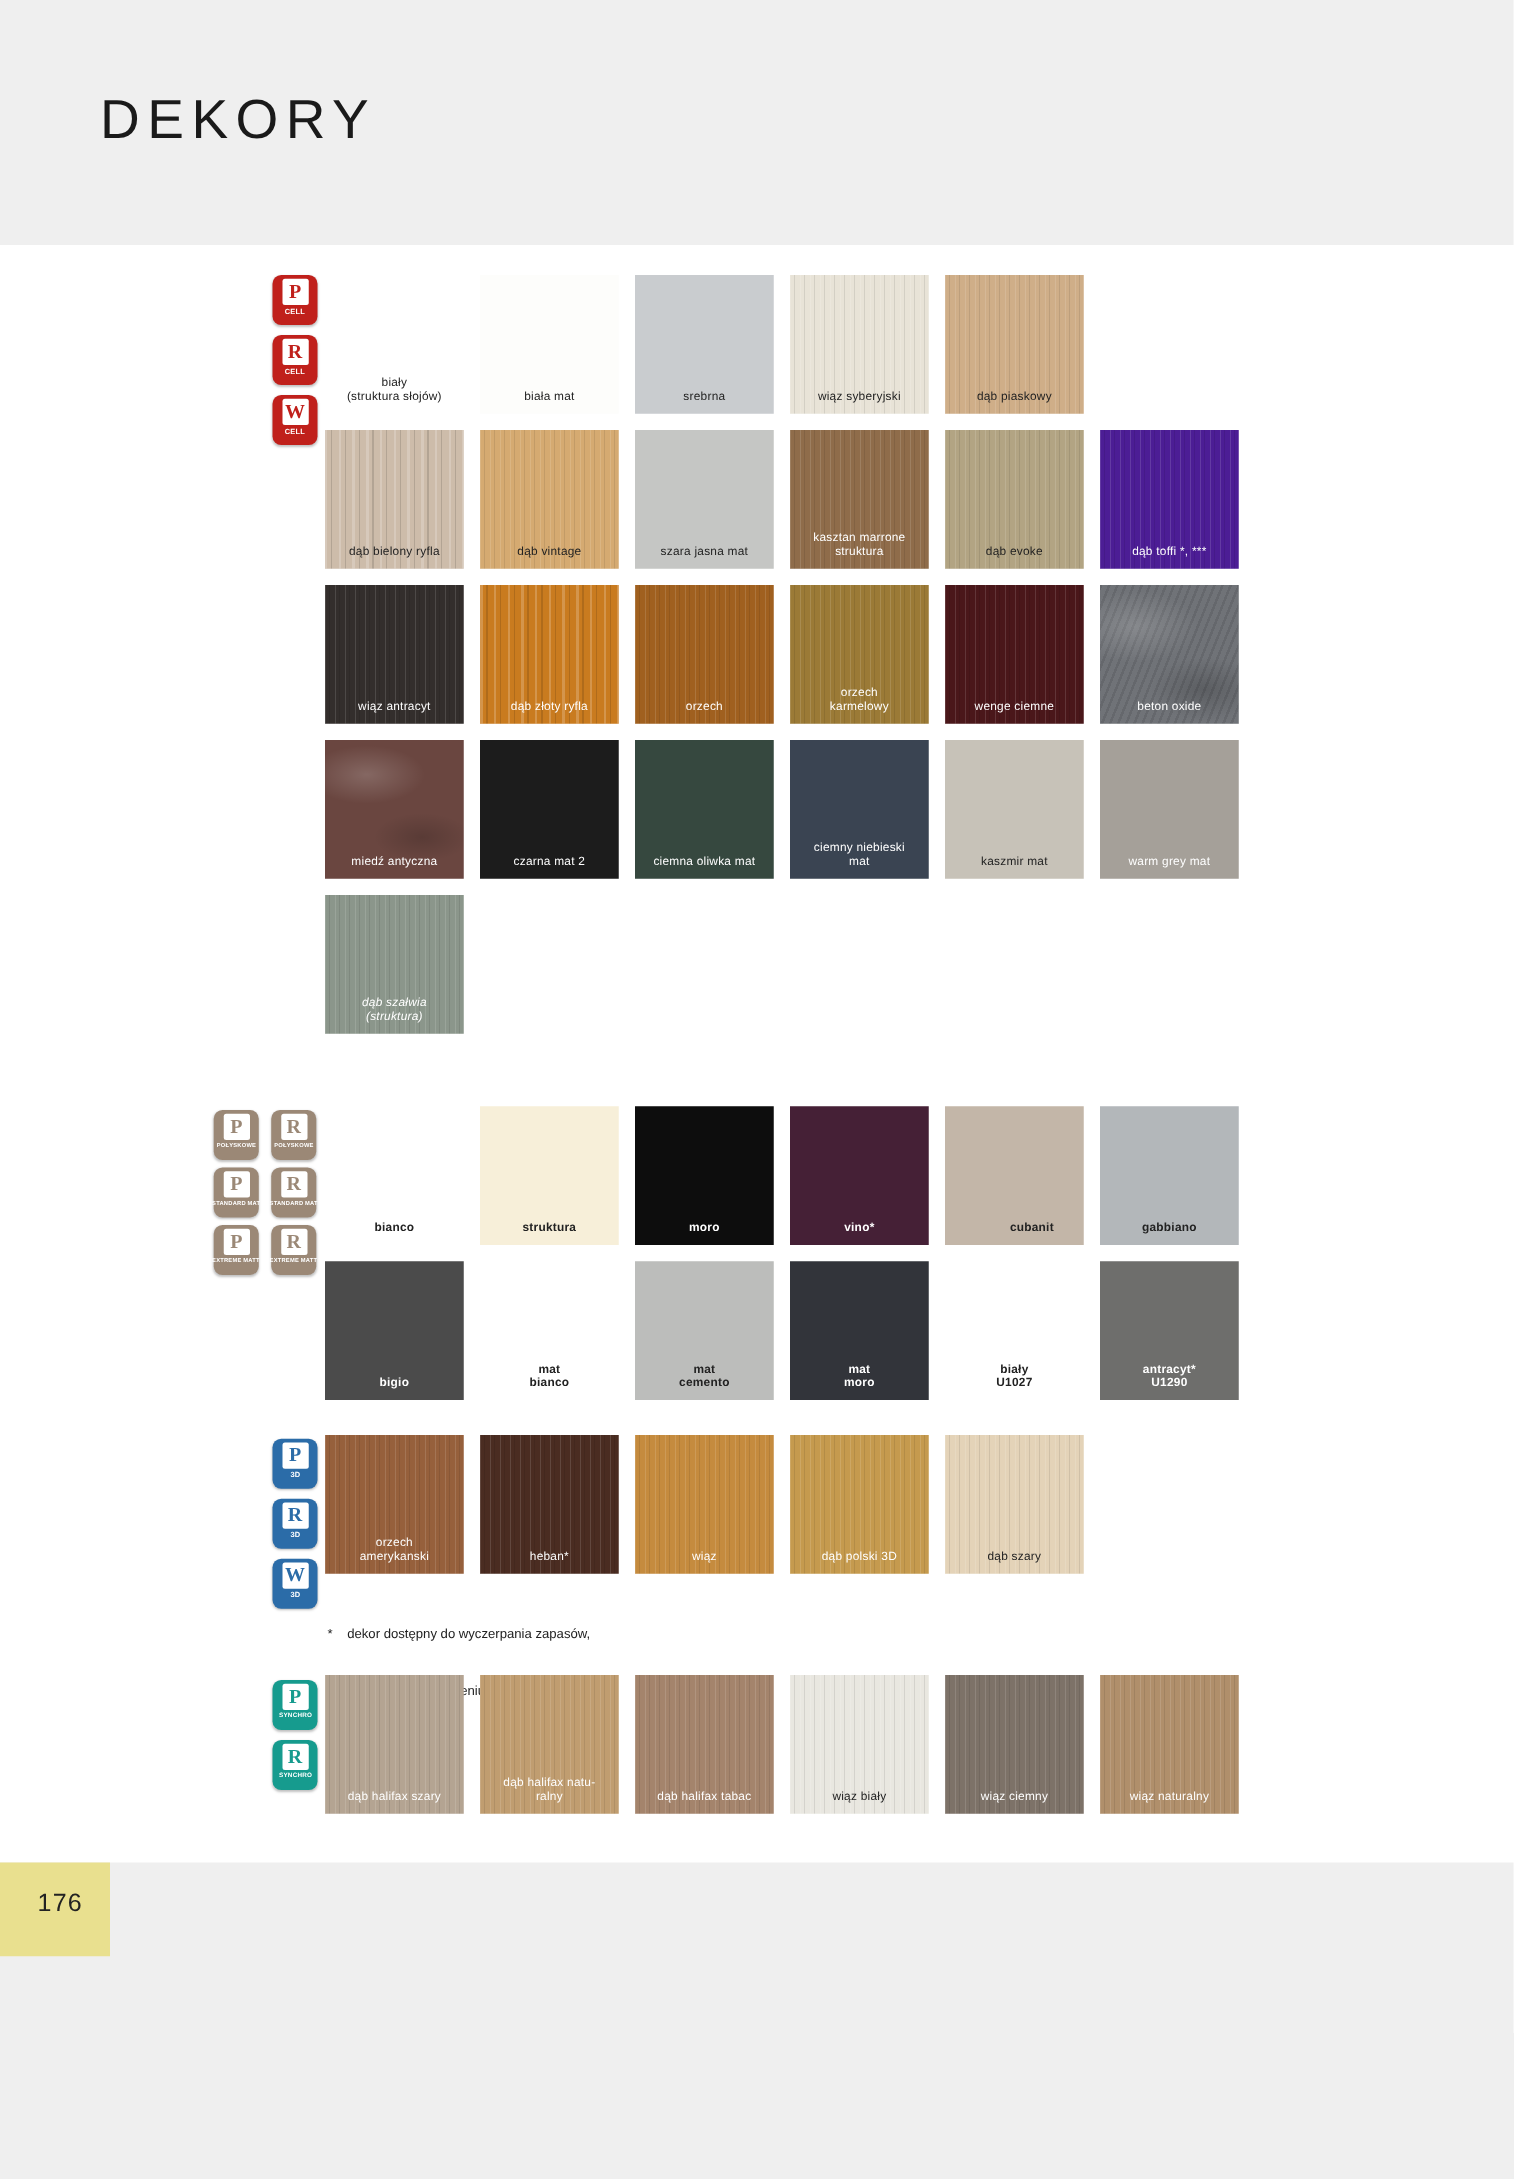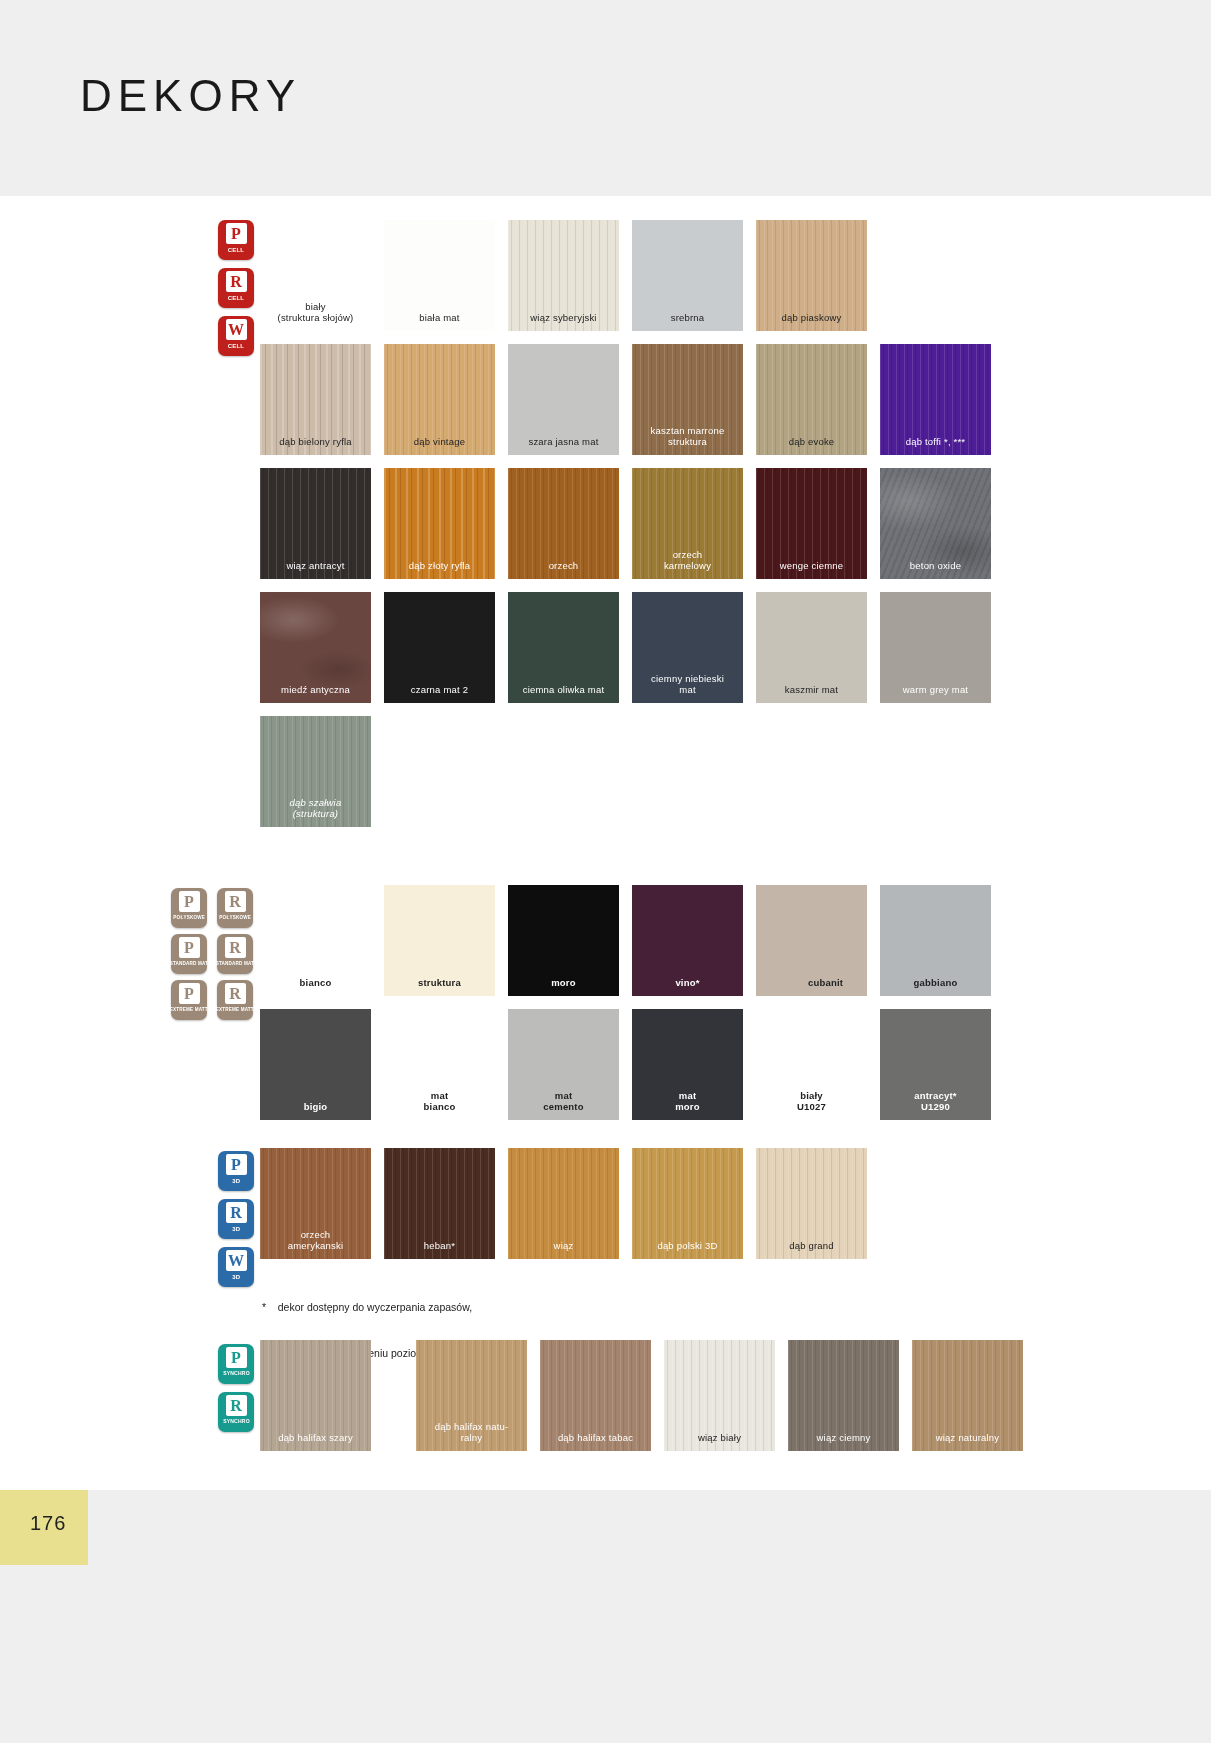--- a/index.html
+++ b/index.html
@@ -157,26 +157,26 @@
     </div>
 
   <div class="grid-block" id="grid-cell" style="left:260px; top:24px;">
       <div class="row" style="margin-bottom: 13px;">
         <div class="swatch" style="background: rgb(255, 255, 255);">
           <div class="cap dark">biały<br>(struktura słojów)</div>
         </div>
         <div class="swatch" style="background: rgb(253, 253, 251);">
           <div class="cap dark">biała mat</div>
         </div>
-        <div class="swatch" style="background: rgb(232, 227, 215);">
-          <div class="tex vgrain"></div>
-          <div class="cap dark">wiąz syberyjski</div>
-        </div>
         <div class="swatch" style="background: rgb(201, 204, 207);">
           <div class="cap dark">srebrna</div>
+        </div>
+        <div class="swatch" style="background: rgb(232, 227, 215);">
+          <div class="tex vgrain"></div>
+          <div class="cap dark">wiąz syberyjski</div>
         </div>
         <div class="swatch" style="background: rgb(207, 174, 136);">
           <div class="tex vgrain"></div>
           <div class="cap dark">dąb piaskowy</div>
         </div>
       </div>
       <div class="row" style="margin-bottom: 13px;">
         <div class="swatch" style="background: rgb(205, 188, 170);">
           <div class="tex vgrain2"></div>
           <div class="cap dark">dąb bielony ryfla</div>
@@ -360,21 +360,21 @@
         <div class="swatch" style="background: rgb(197, 139, 62);">
           <div class="tex vgrain"></div>
           <div class="cap light">wiąz</div>
         </div>
         <div class="swatch" style="background: rgb(197, 154, 78);">
           <div class="tex vgrain"></div>
           <div class="cap light">dąb polski 3D</div>
         </div>
         <div class="swatch" style="background: rgb(228, 211, 184);">
           <div class="tex vgrain"></div>
-          <div class="cap dark">dąb grand</div>
+          <div class="cap dark">dąb szary</div>
         </div>
       </div>
     </div>
 
   <div class="footnote" style="left:262px; top:1074px;">
     <div>*    dekor dostępny do wyczerpania zapasów,</div>
     <div>*** dekory tylko w usłojeniu poziomym</div>
   </div>
 
   <div class="badge-col" id="badges-synchro" style="left:218px; top:1148px;">
@@ -387,21 +387,21 @@
         <div class="bsub">SYNCHRO</div>
       </div>
     </div>
 
   <div class="grid-block" id="grid-synchro" style="left:260px; top:1144px;">
       <div class="row" style="margin-bottom: 13px;">
         <div class="swatch" style="background: rgb(180, 164, 146);">
           <div class="tex vgrain"></div>
           <div class="cap light">dąb halifax szary</div>
         </div>
-        <div class="swatch" style="background: rgb(192, 157, 112); margin-left: 32px;">
+        <div class="swatch" style="background: rgb(192, 157, 112);">
           <div class="tex vgrain"></div>
           <div class="cap light">dąb halifax natu-<br>ralny</div>
         </div>
         <div class="swatch" style="background: rgb(164, 132, 108);">
           <div class="tex vgrain"></div>
           <div class="cap light">dąb halifax tabac</div>
         </div>
         <div class="swatch" style="background: rgb(233, 231, 224);">
           <div class="tex vgrain"></div>
           <div class="cap dark">wiąz biały</div>

